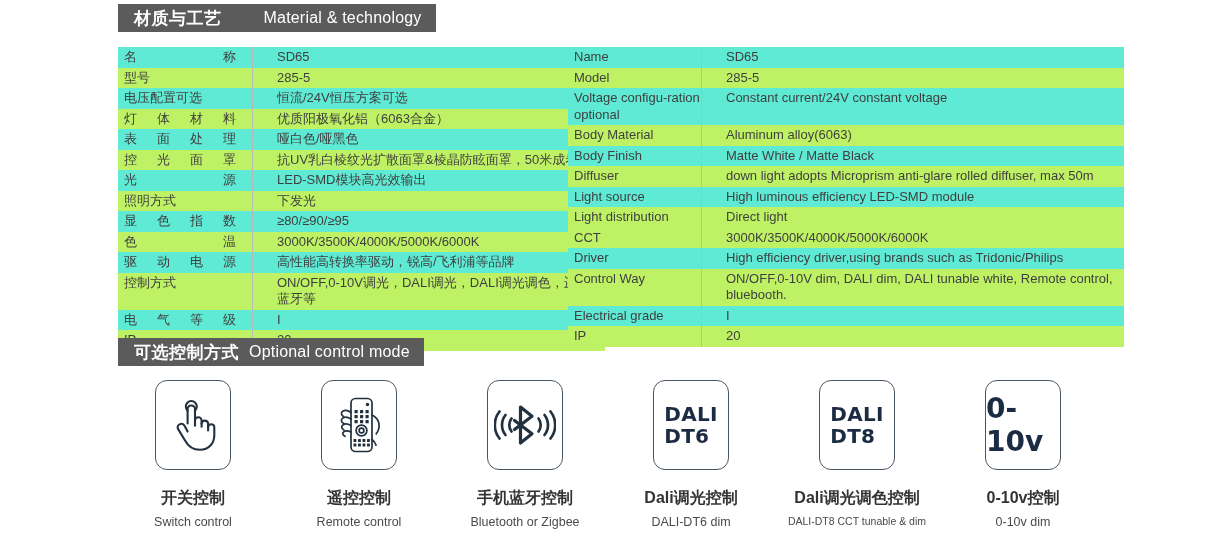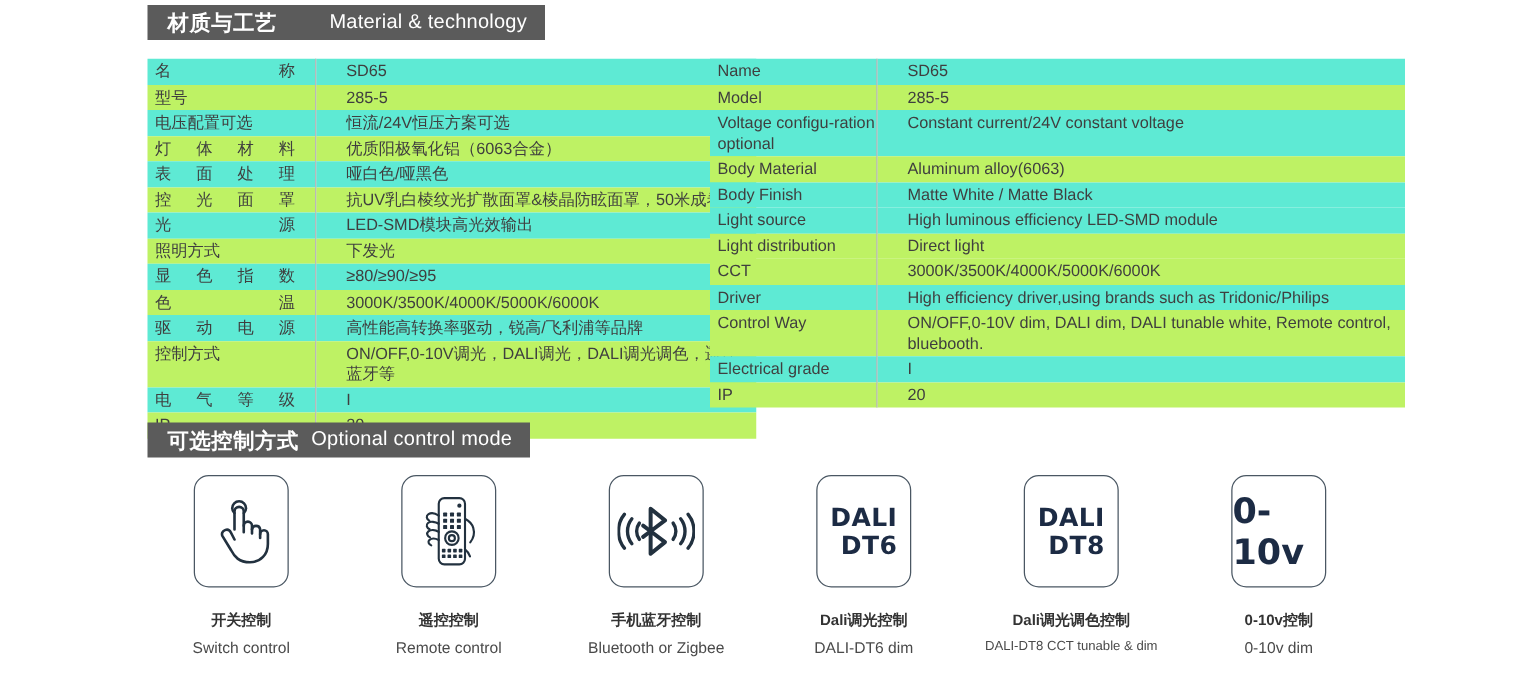--- a/index.html
+++ b/index.html
@@ -106,33 +106,33 @@
     justify-content: center;
     box-sizing: border-box;
   }
   .icon-box svg { display: block; }
   .dali-text {
     font-family: "DejaVu Sans", sans-serif;
     font-weight: bold;
     color: #1c2b44;
     font-size: 20px;
     line-height: 22px;
-    text-align: right;
+    text-align: left;
     letter-spacing: 0.3px;
   }
   .volt-text {
     font-family: "DejaVu Sans", sans-serif;
     font-weight: bold;
     color: #1c2b44;
     font-size: 28px;
     letter-spacing: 0px;
   }
   .mode-cn {
     margin-top: 18px;
-    font-size: 12px;
+    font-size: 16px;
     font-weight: bold;
     color: #333333;
     white-space: nowrap;
   }
   .mode-en {
     margin-top: 6px;
     font-size: 12.5px;
     color: #4a4a4a;
     white-space: nowrap;
   }
@@ -221,20 +221,24 @@
       <td class="label">Voltage  configu-ration optional</td>
       <td class="value">Constant current/24V constant voltage</td>
     </tr>
     <tr class="plain">
       <td class="label">Body Material</td>
       <td class="value">Aluminum alloy(6063)</td>
     </tr>
     <tr class="shaded">
       <td class="label">Body Finish</td>
       <td class="value">Matte White / Matte Black</td>
+    </tr>
+    <tr class="plain">
+      <td class="label">Diffuser</td>
+      <td class="value">down light adopts Microprism anti-glare rolled diffuser, max 50m</td>
     </tr>
     <tr class="shaded">
       <td class="label">Light source</td>
       <td class="value">High luminous efficiency LED-SMD module</td>
     </tr>
     <tr class="plain">
       <td class="label">Light distribution</td>
       <td class="value">Direct light</td>
     </tr>
     <tr class="plain">

